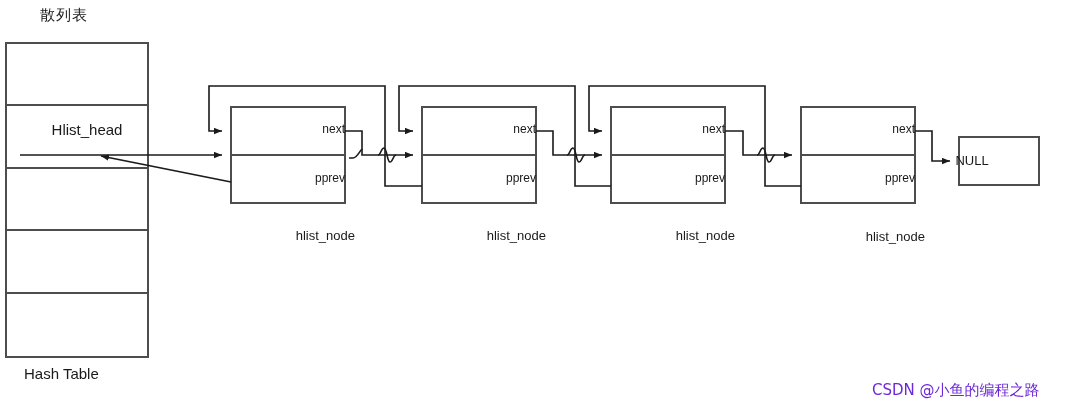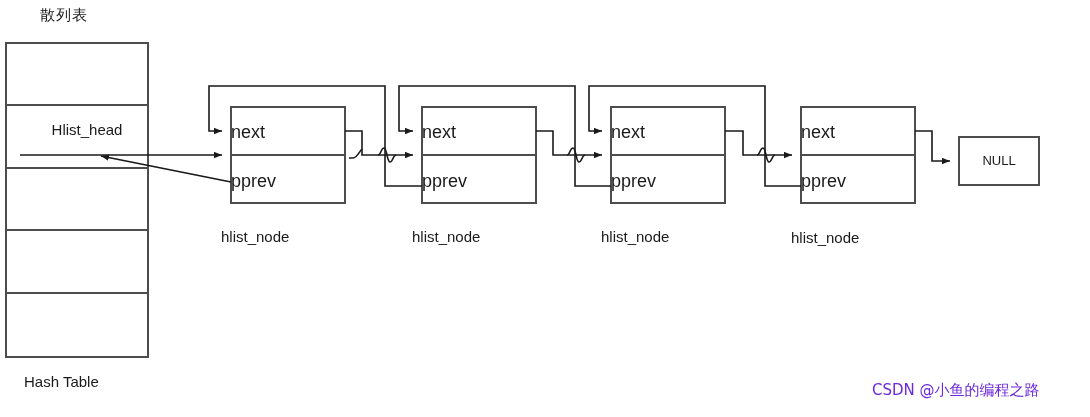--- a/index.html
+++ b/index.html
@@ -36,26 +36,26 @@
     font-size: 15px;
   }
   .head-label {
     font-size: 15px;
     text-align: center;
     width: 174px;
     left: 0;
     line-height: 19px;
   }
   .node-field {
-    font-size: 18px;
-    text-align: left;
+    font-size: 12px;
+    text-align: right;
   }
   .node-caption {
-    font-size: 15px;
-    text-align: left;
+    font-size: 13px;
+    text-align: right;
   }
   .null-label {
     font-size: 13px;
     text-align: center;
   }
   .watermark {
     position: absolute;
     font-size: 15px;
     color: #6d28d9;
     white-space: nowrap;
@@ -126,35 +126,35 @@
 
     <path d="M757,155 C760,155 760,148 763,148 C766,148 766,162 769,162 C772,162 772,155 775,155" stroke="#1a1a1a" stroke-width="1.6" fill="none"></path>
 
     <path d="M915,131 L932,131 L932,161 L950,161" stroke="#1a1a1a" stroke-width="1.6" fill="none" marker-end="url(#arrow)"></path>
   </svg>
 
   <div class="lbl title-cn" style="left:40px; top:6px;">散列表</div>
 
   <div class="lbl head-label" style="top:120px;">Hlist_head</div>
 
-  <div class="lbl hashtable-caption" style="left:24px; top:373px;">Hash Table</div>
+  <div class="lbl hashtable-caption" style="left:24px; top:365px;">Hash Table</div>
 
   <div class="lbl node-field" style="left:231px; top:122px; width:114px;">next</div>
   <div class="lbl node-field" style="left:231px; top:171px; width:114px;">pprev</div>
   <div class="lbl node-caption" style="left:221px; top:228px; width:134px;">hlist_node</div>
 
   <div class="lbl node-field" style="left:422px; top:122px; width:114px;">next</div>
   <div class="lbl node-field" style="left:422px; top:171px; width:114px;">pprev</div>
   <div class="lbl node-caption" style="left:412px; top:228px; width:134px;">hlist_node</div>
 
   <div class="lbl node-field" style="left:611px; top:122px; width:114px;">next</div>
   <div class="lbl node-field" style="left:611px; top:171px; width:114px;">pprev</div>
   <div class="lbl node-caption" style="left:601px; top:228px; width:134px;">hlist_node</div>
 
   <div class="lbl node-field" style="left:801px; top:122px; width:114px;">next</div>
   <div class="lbl node-field" style="left:801px; top:171px; width:114px;">pprev</div>
   <div class="lbl node-caption" style="left:791px; top:229px; width:134px;">hlist_node</div>
 
-  <div class="lbl null-label" style="left:959px; top:153px; width:80px;text-align:center;">NULL</div>
+  <div class="lbl null-label" style="left:932px; top:153px; width:80px;text-align:center;">NULL</div>
 
   <div class="watermark" style="left:872px; top:381px;">CSDN @小鱼的编程之路</div>
 
 </div>
 
 </body></html>

